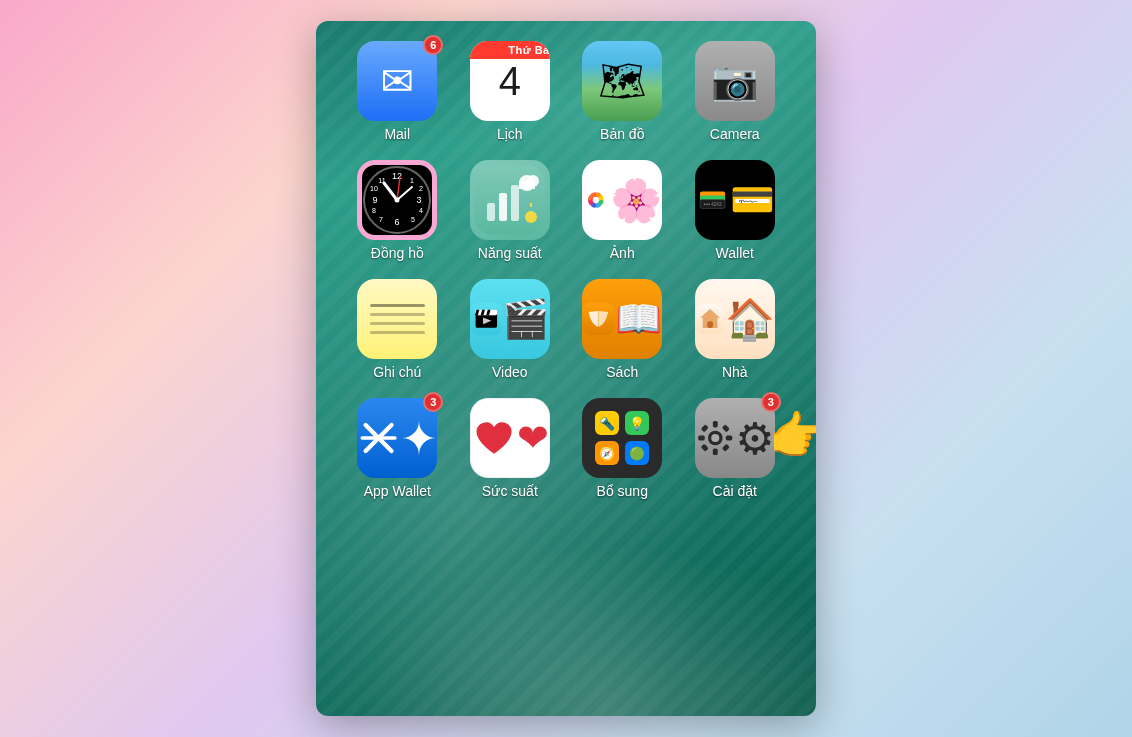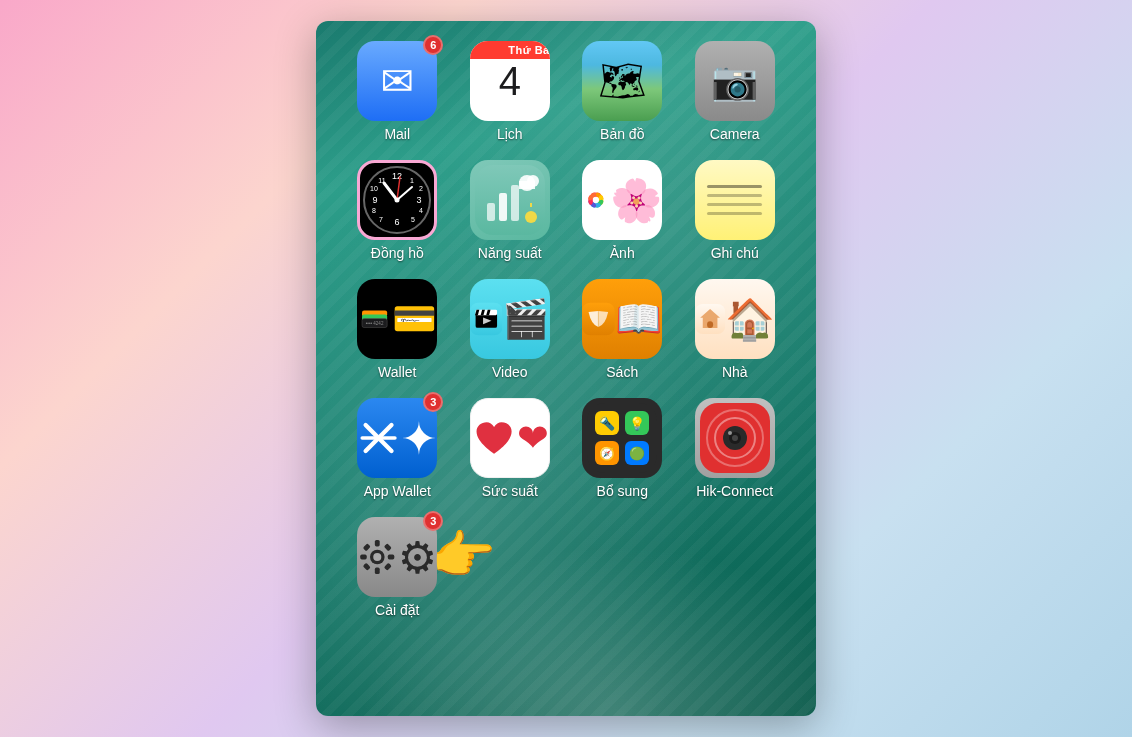--- a/index.html
+++ b/index.html
@@ -154,21 +154,21 @@
       background: linear-gradient(180deg, #62c8f5 0%, #4db8e0 30%, #7dc87a 60%, #4a9e50 100%);
     }
     .icon-maps::after {
       content: '🗺';
       font-size: 38px;
     }
 
     
     .icon-clock {
       background: black;
-      border: 3px solid #f9a8d4;
+      border: 5px solid #f9a8d4;
     }
 
     
     .icon-productivity {
       background: linear-gradient(160deg, #7fc8b8 0%, #5ab8a0 100%);
     }
 
     
     .icon-photos {
       background: white;
@@ -394,46 +394,46 @@
             <ellipse rx="12" ry="6" fill="#ff2d55" transform="rotate(270) translate(0,-13)"></ellipse>
             <ellipse rx="12" ry="6" fill="#ff6b35" transform="rotate(315) translate(0,-13)"></ellipse>
             <circle r="8" fill="white" opacity="0.9"></circle>
           </g>
         </svg>
       </div>
       <span class="app-label">Ảnh</span>
     </div>
 
     <div class="app-item">
+      <div class="app-icon icon-wallet">
+        <svg width="70" height="70" viewBox="0 0 70 70">
+          <rect width="70" height="70" rx="18" fill="black"></rect>
+
+          <rect x="10" y="18" width="50" height="12" rx="4" fill="#ff9500"></rect>
+          <rect x="10" y="26" width="50" height="12" rx="4" fill="#34c759"></rect>
+          <rect x="10" y="34" width="50" height="18" rx="4" fill="#1c1c1e" stroke="#555" stroke-width="1"></rect>
+          <text x="35" y="47" text-anchor="middle" fill="#888" font-size="9" font-family="Helvetica">••••  4242</text>
+        </svg>
+      </div>
+      <span class="app-label">Wallet</span>
+    </div>
+
+    <div class="app-item">
       <div class="app-icon icon-notes">
         <div class="notes-lines">
           <div class="notes-line"></div>
           <div class="notes-line"></div>
           <div class="notes-line"></div>
           <div class="notes-line"></div>
         </div>
       </div>
       <span class="app-label">Ghi chú</span>
     </div>
 
     <div class="app-item">
-      <div class="app-icon icon-wallet">
-        <svg width="70" height="70" viewBox="0 0 70 70">
-          <rect width="70" height="70" rx="18" fill="black"></rect>
-
-          <rect x="10" y="18" width="50" height="12" rx="4" fill="#ff9500"></rect>
-          <rect x="10" y="26" width="50" height="12" rx="4" fill="#34c759"></rect>
-          <rect x="10" y="34" width="50" height="18" rx="4" fill="#1c1c1e" stroke="#555" stroke-width="1"></rect>
-          <text x="35" y="47" text-anchor="middle" fill="#888" font-size="9" font-family="Helvetica">••••  4242</text>
-        </svg>
-      </div>
-      <span class="app-label">Wallet</span>
-    </div>
-
-    <div class="app-item">
       <div class="app-icon icon-video">
         <svg width="70" height="70" viewBox="0 0 70 70">
           <rect width="70" height="70" rx="18" fill="url(#vidGrad)"></rect>
           <defs>
             <linearGradient id="vidGrad" x1="0" y1="0" x2="0" y2="1">
               <stop offset="0%" stop-color="#5ce0f0"></stop>
               <stop offset="100%" stop-color="#38c8e0"></stop>
             </linearGradient>
           </defs>
 
@@ -523,36 +523,20 @@
 
           <text x="20" y="25" text-anchor="middle" font-size="13">🔦</text>
           <text x="50" y="25" text-anchor="middle" font-size="13">💡</text>
           <text x="20" y="55" text-anchor="middle" font-size="13">🧭</text>
           <text x="50" y="55" text-anchor="middle" font-size="13">🟢</text>
         </svg>
       </div>
       <span class="app-label">Bổ sung</span>
     </div>
 
-    <div class="app-item">
-      <div class="app-icon icon-hikconnect">
-        <svg width="70" height="70" viewBox="0 0 70 70">
-          <rect width="70" height="70" rx="18" fill="#e03030"></rect>
-
-          <circle cx="35" cy="35" r="28" fill="none" stroke="rgba(255,255,255,0.3)" stroke-width="2"></circle>
-          <circle cx="35" cy="35" r="20" fill="none" stroke="rgba(255,255,255,0.4)" stroke-width="2"></circle>
-          <circle cx="35" cy="35" r="12" fill="#2a2a2a"></circle>
-          <circle cx="35" cy="35" r="6" fill="#1a1a1a"></circle>
-          <circle cx="35" cy="35" r="3" fill="#444"></circle>
-
-          <circle cx="30" cy="30" r="2" fill="rgba(255,255,255,0.5)"></circle>
-        </svg>
-      </div>
-      <span class="app-label">Hik-Connect</span>
-    </div>
 
     <div class="app-item" style="position:relative;">
       <div class="app-icon icon-settings">
         <span class="badge">3</span>
         <svg width="50" height="50" viewBox="0 0 50 50">
           <circle cx="25" cy="25" r="9" fill="#2a2a2a"></circle>
           <circle cx="25" cy="25" r="5" fill="#aaa"></circle>
 
           <g fill="#2a2a2a">
             <rect x="22" y="4" width="6" height="8" rx="2"></rect>

